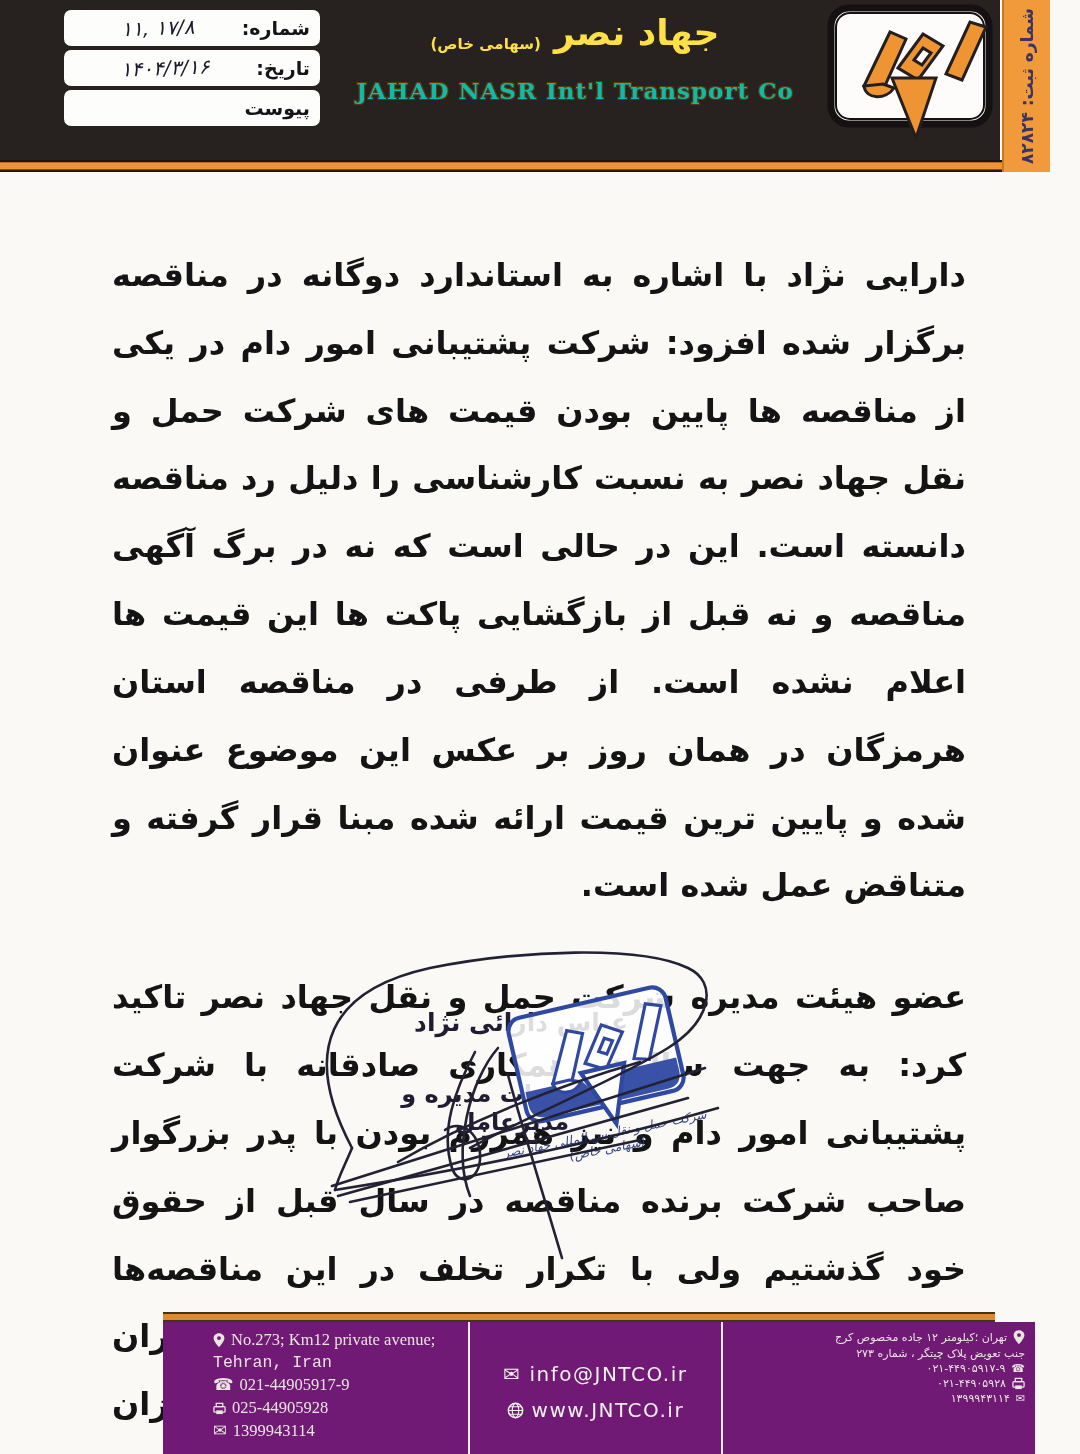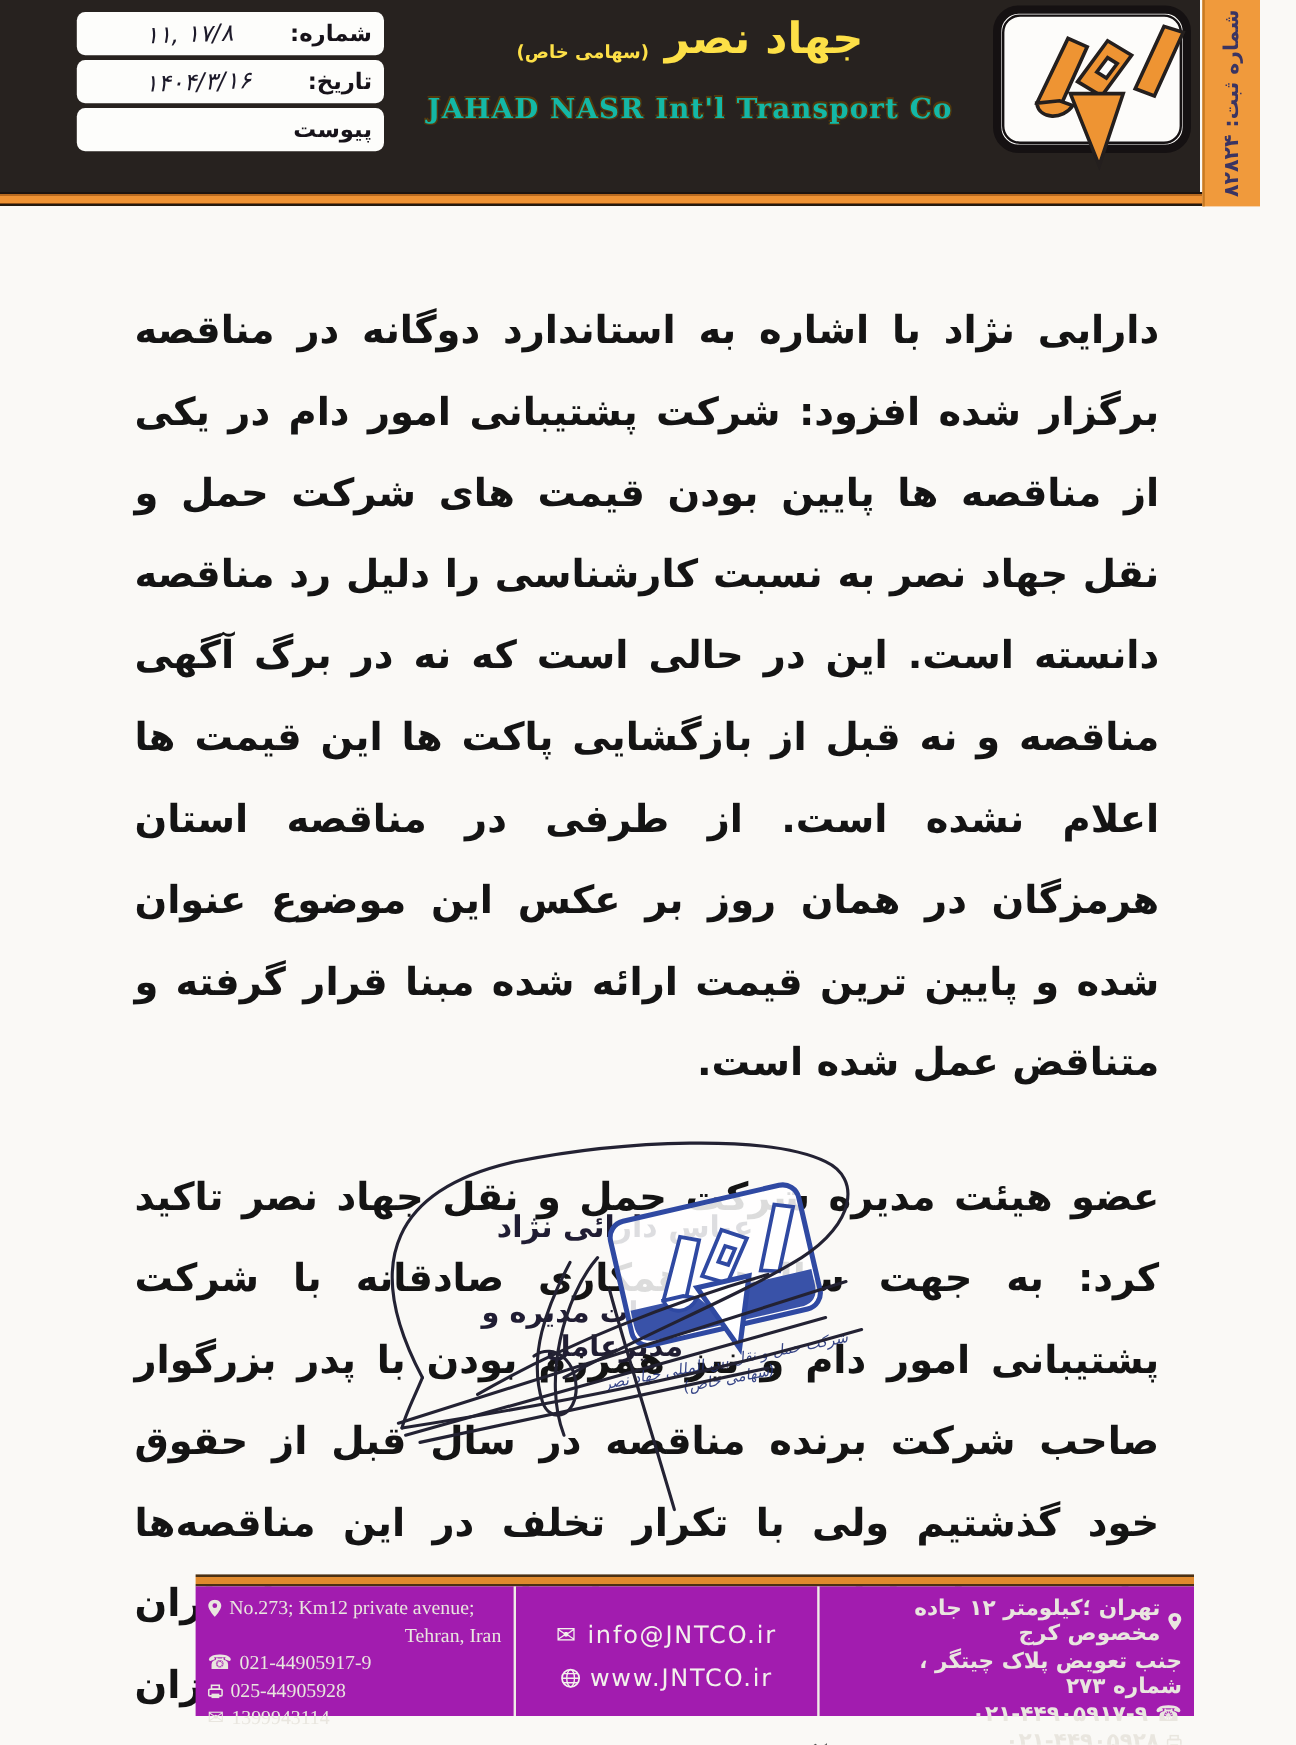--- a/index.html
+++ b/index.html
@@ -75,34 +75,34 @@
     letter-spacing:1px;opacity:.9;
   }
   .sig-strokes{left:0;top:0;width:1080px;height:1454px;pointer-events:none;}
 
   
   .footer-rule{
     left:163px;top:1312px;width:832px;height:10px;
     background:linear-gradient(180deg,#4a3014 0 2px,#e08a2e 2px 8px,#4a3014 8px 10px);
   }
   .footer-bar{
-    left:163px;top:1322px;width:832px;height:108px;
-    background:#a21caf;display:flex;color:#e9e6df;
+    left:163px;top:1322px;width:832px;height:132px;
+    background:#701a75;display:flex;color:#e9e6df;padding-left:40px;
   }
   .fcol{box-sizing:border-box;padding:8px 10px 0 10px;}
   .fcol-en{width:272px;font-family:"Liberation Serif",serif;font-size:16.5px;}
   .fcol-en .frow{margin-bottom:3px;display:flex;align-items:center;gap:6px;}
-  .fcol-en .centered{justify-content:flex-end;}
+  .fcol-en .centered{justify-content:flex-start;font-family:Liberation Mono, monospace;}
   .fcol-mid{
     width:262px;border-left:2px solid #efece6;border-right:2px solid #efece6;
     display:flex;flex-direction:column;justify-content:center;align-items:center;gap:12px;
     font-size:20px;letter-spacing:1.5px;color:#f3f1ec;
   }
   .fcol-mid .frow{display:flex;align-items:center;gap:8px;}
-  .fcol-fa{width:296px;direction:rtl;font-size:18px;font-weight:bold;margin-left:24px;}
+  .fcol-fa{width:296px;direction:rtl;font-size:11px;font-weight:normal;margin-left:24px;}
   .fcol-fa .frow{margin-bottom:2px;display:flex;align-items:center;gap:6px;justify-content:flex-start;}
   .fcol-fa .num{direction:ltr;letter-spacing:1px;}
   .icon{display:inline-block;flex:none;}
   .icon svg{display:block;}
 </style>
 </head>
 <body>
 
 <div class="page">
 

